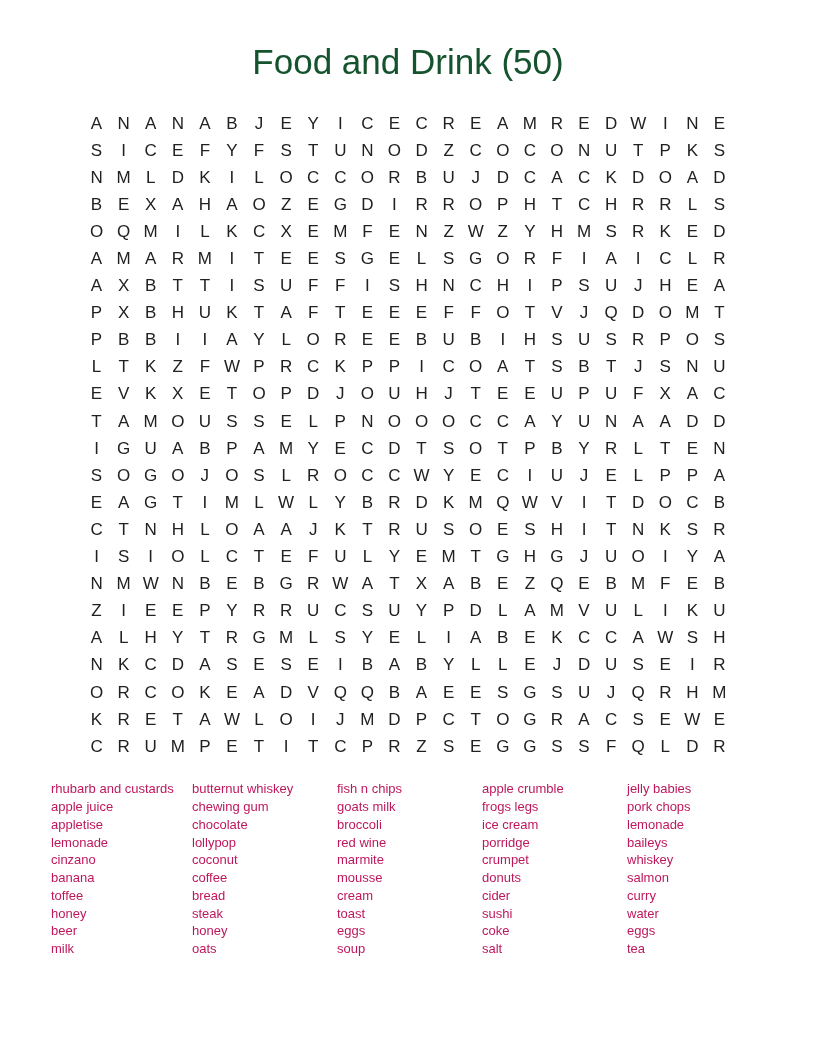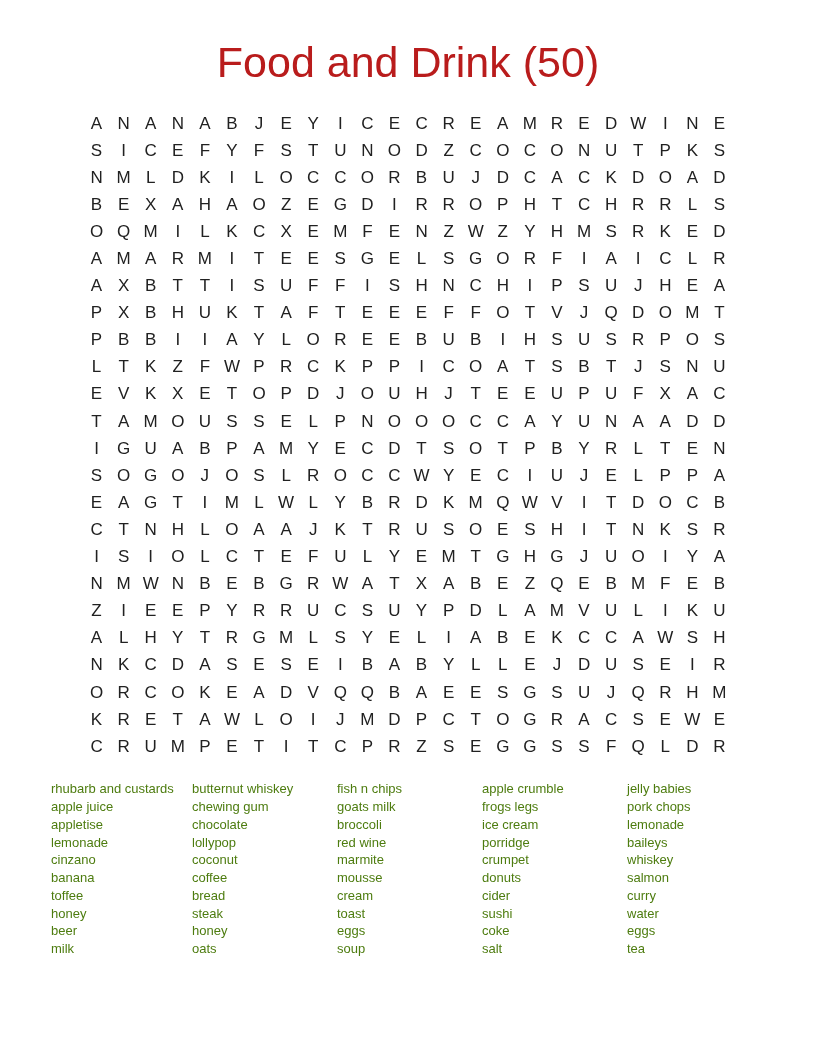--- a/index.html
+++ b/index.html
@@ -15,25 +15,25 @@
     overflow: hidden;
   }
   .page {
     position: relative;
     width: 816px;
     height: 1056px;
     background: #ffffff;
   }
   .title {
     margin: 36px 0 16px 0;
-    font-size: 43px;
+    font-size: 35px;
     line-height: 52px;
     font-weight: 400;
     text-align: center;
-    color: #b91c1c;
+    color: #14532d;
     letter-spacing: 0px;
   }
   .grid {
     width: 650px;
     margin: 22px auto 0 auto;
     display: grid;
     grid-template-columns: repeat(24, 1fr);
     grid-auto-rows: 27.1px;
   }
   .cell {
@@ -48,21 +48,21 @@
     margin-top: 20px;
     padding-left: 51px;
     display: grid;
     grid-template-columns: 141px 145px 145px 145px 145px;
     align-items: start;
   }
   .word-col { }
   .word {
     font-size: 13px;
     line-height: 17.75px;
-    color: #4d7c0f;
+    color: #be185d;
     white-space: nowrap;
   }
 </style>
 </head>
 <body>
 
 <div class="page">
   <h1 class="title">Food and Drink (50)</h1>
 
   <div class="grid">

